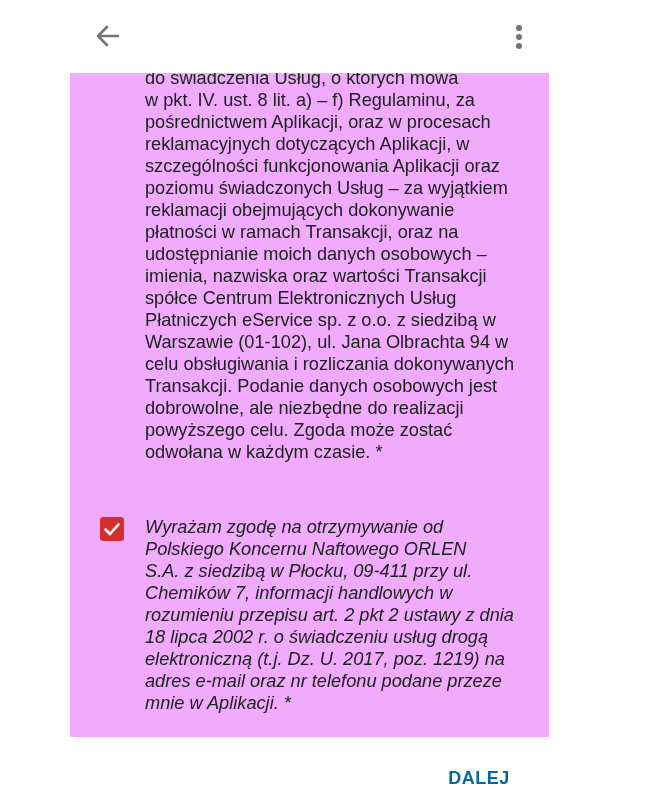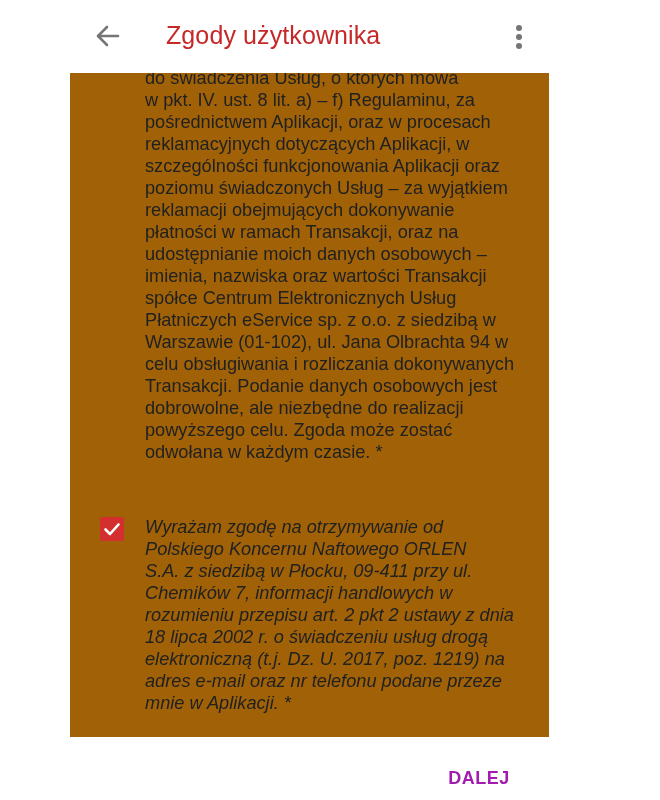--- a/index.html
+++ b/index.html
@@ -35,21 +35,21 @@
     .menu-btn {
       position: absolute;
       left: 506px; top: 22px;
       width: 26px; height: 30px;
       cursor: pointer;
     }
     .panel {
       position: absolute;
       left: 70px; top: 73px;
       width: 479px; height: 664px;
-      background: #a16207;
+      background: #f0abfc;
       overflow: hidden;
     }
     .consent-text {
       position: absolute;
       left: 75px;
       width: 400px;
       font-size: 18.2px;
       line-height: 22px;
       color: #212121;
       white-space: pre-line;
@@ -64,37 +64,36 @@
       border-radius: 3px;
       cursor: pointer;
     }
     .checkbox svg { position: absolute; left: 0; top: 0; }
     .next-btn {
       position: absolute;
       left: 434px; top: 762px;
       width: 90px; height: 32px;
       font-size: 18px;
       font-weight: bold;
-      color: #a21caf;
+      color: #0369a1;
       letter-spacing: 0.5px;
       text-align: center;
       line-height: 32px;
       cursor: pointer;
     }
   </style>
 </head>
 <body>
 
 <div class="app-bar">
   <div class="back-btn">
     <svg width="32" height="32" viewBox="0 0 32 32">
       <path d="M26 16 H7 M15 7 L6 16 L15 25" fill="none" stroke="#757575" stroke-width="2.6" stroke-linecap="round" stroke-linejoin="round"></path>
     </svg>
   </div>
-  <div class="title">Zgody użytkownika</div>
   <div class="menu-btn">
     <svg width="26" height="30" viewBox="0 0 26 30">
       <circle cx="13" cy="6" r="3" fill="#757575"></circle>
       <circle cx="13" cy="15" r="3" fill="#757575"></circle>
       <circle cx="13" cy="24" r="3" fill="#757575"></circle>
     </svg>
   </div>
 </div>
 
 <div class="panel">

